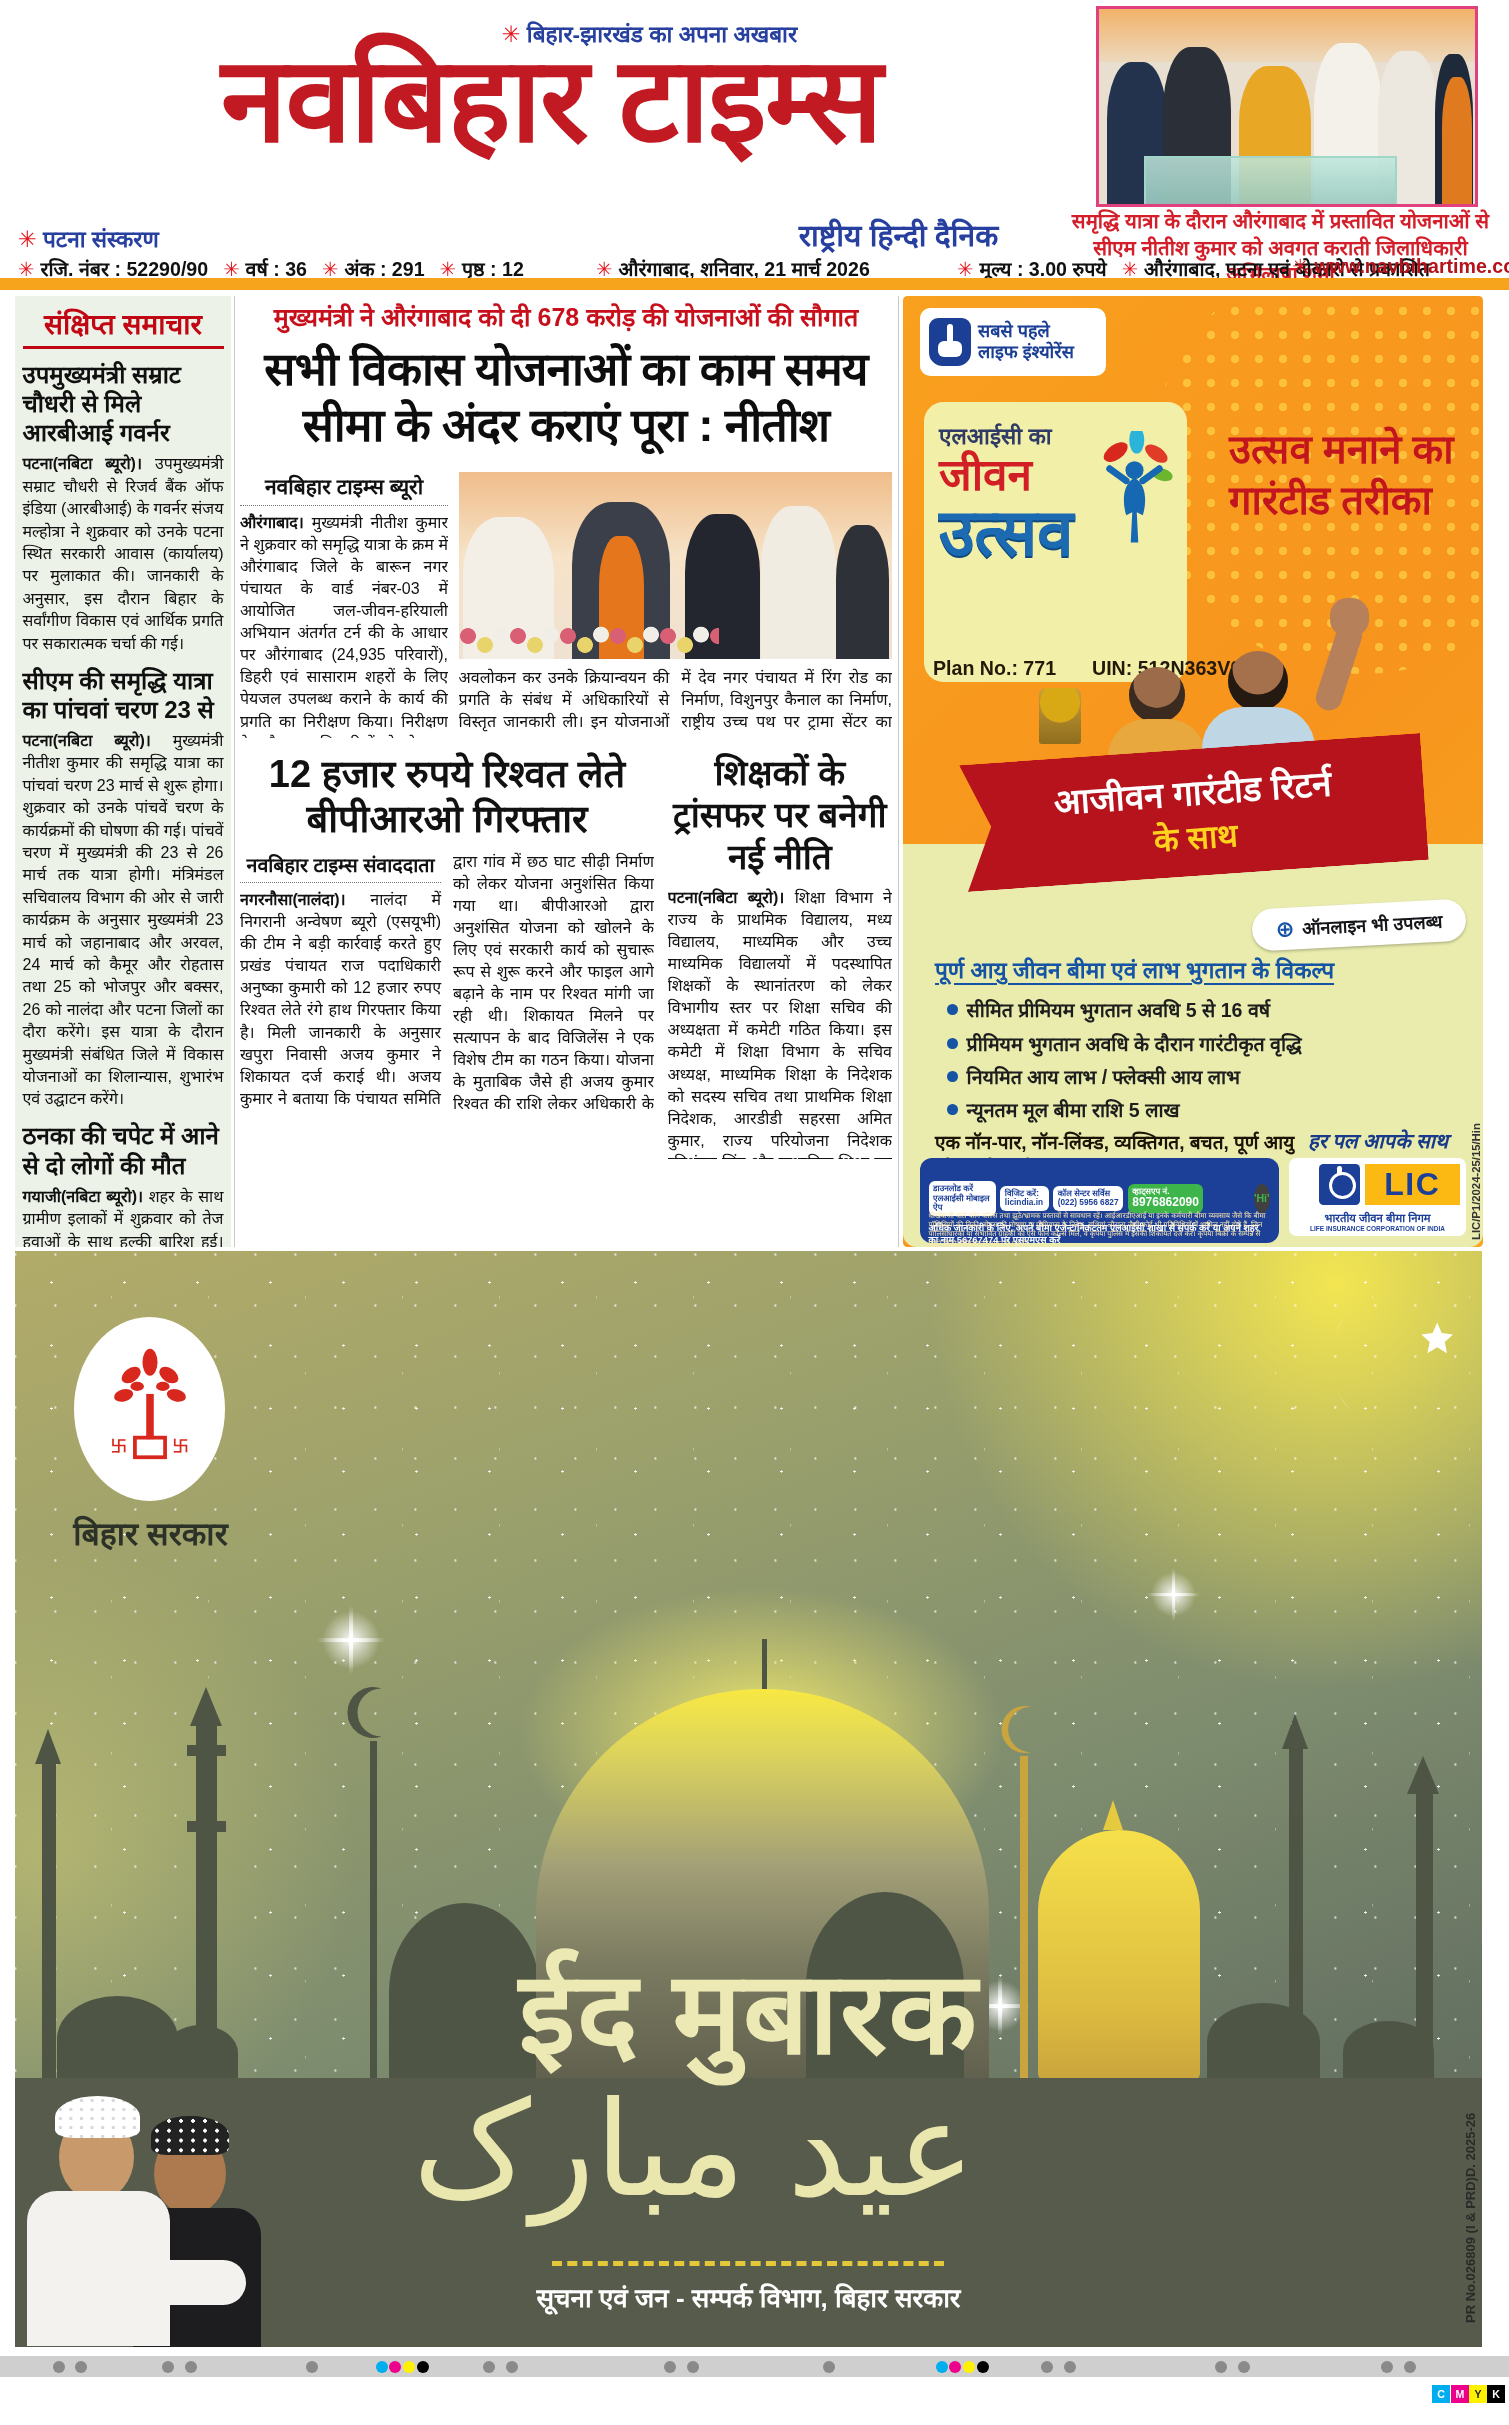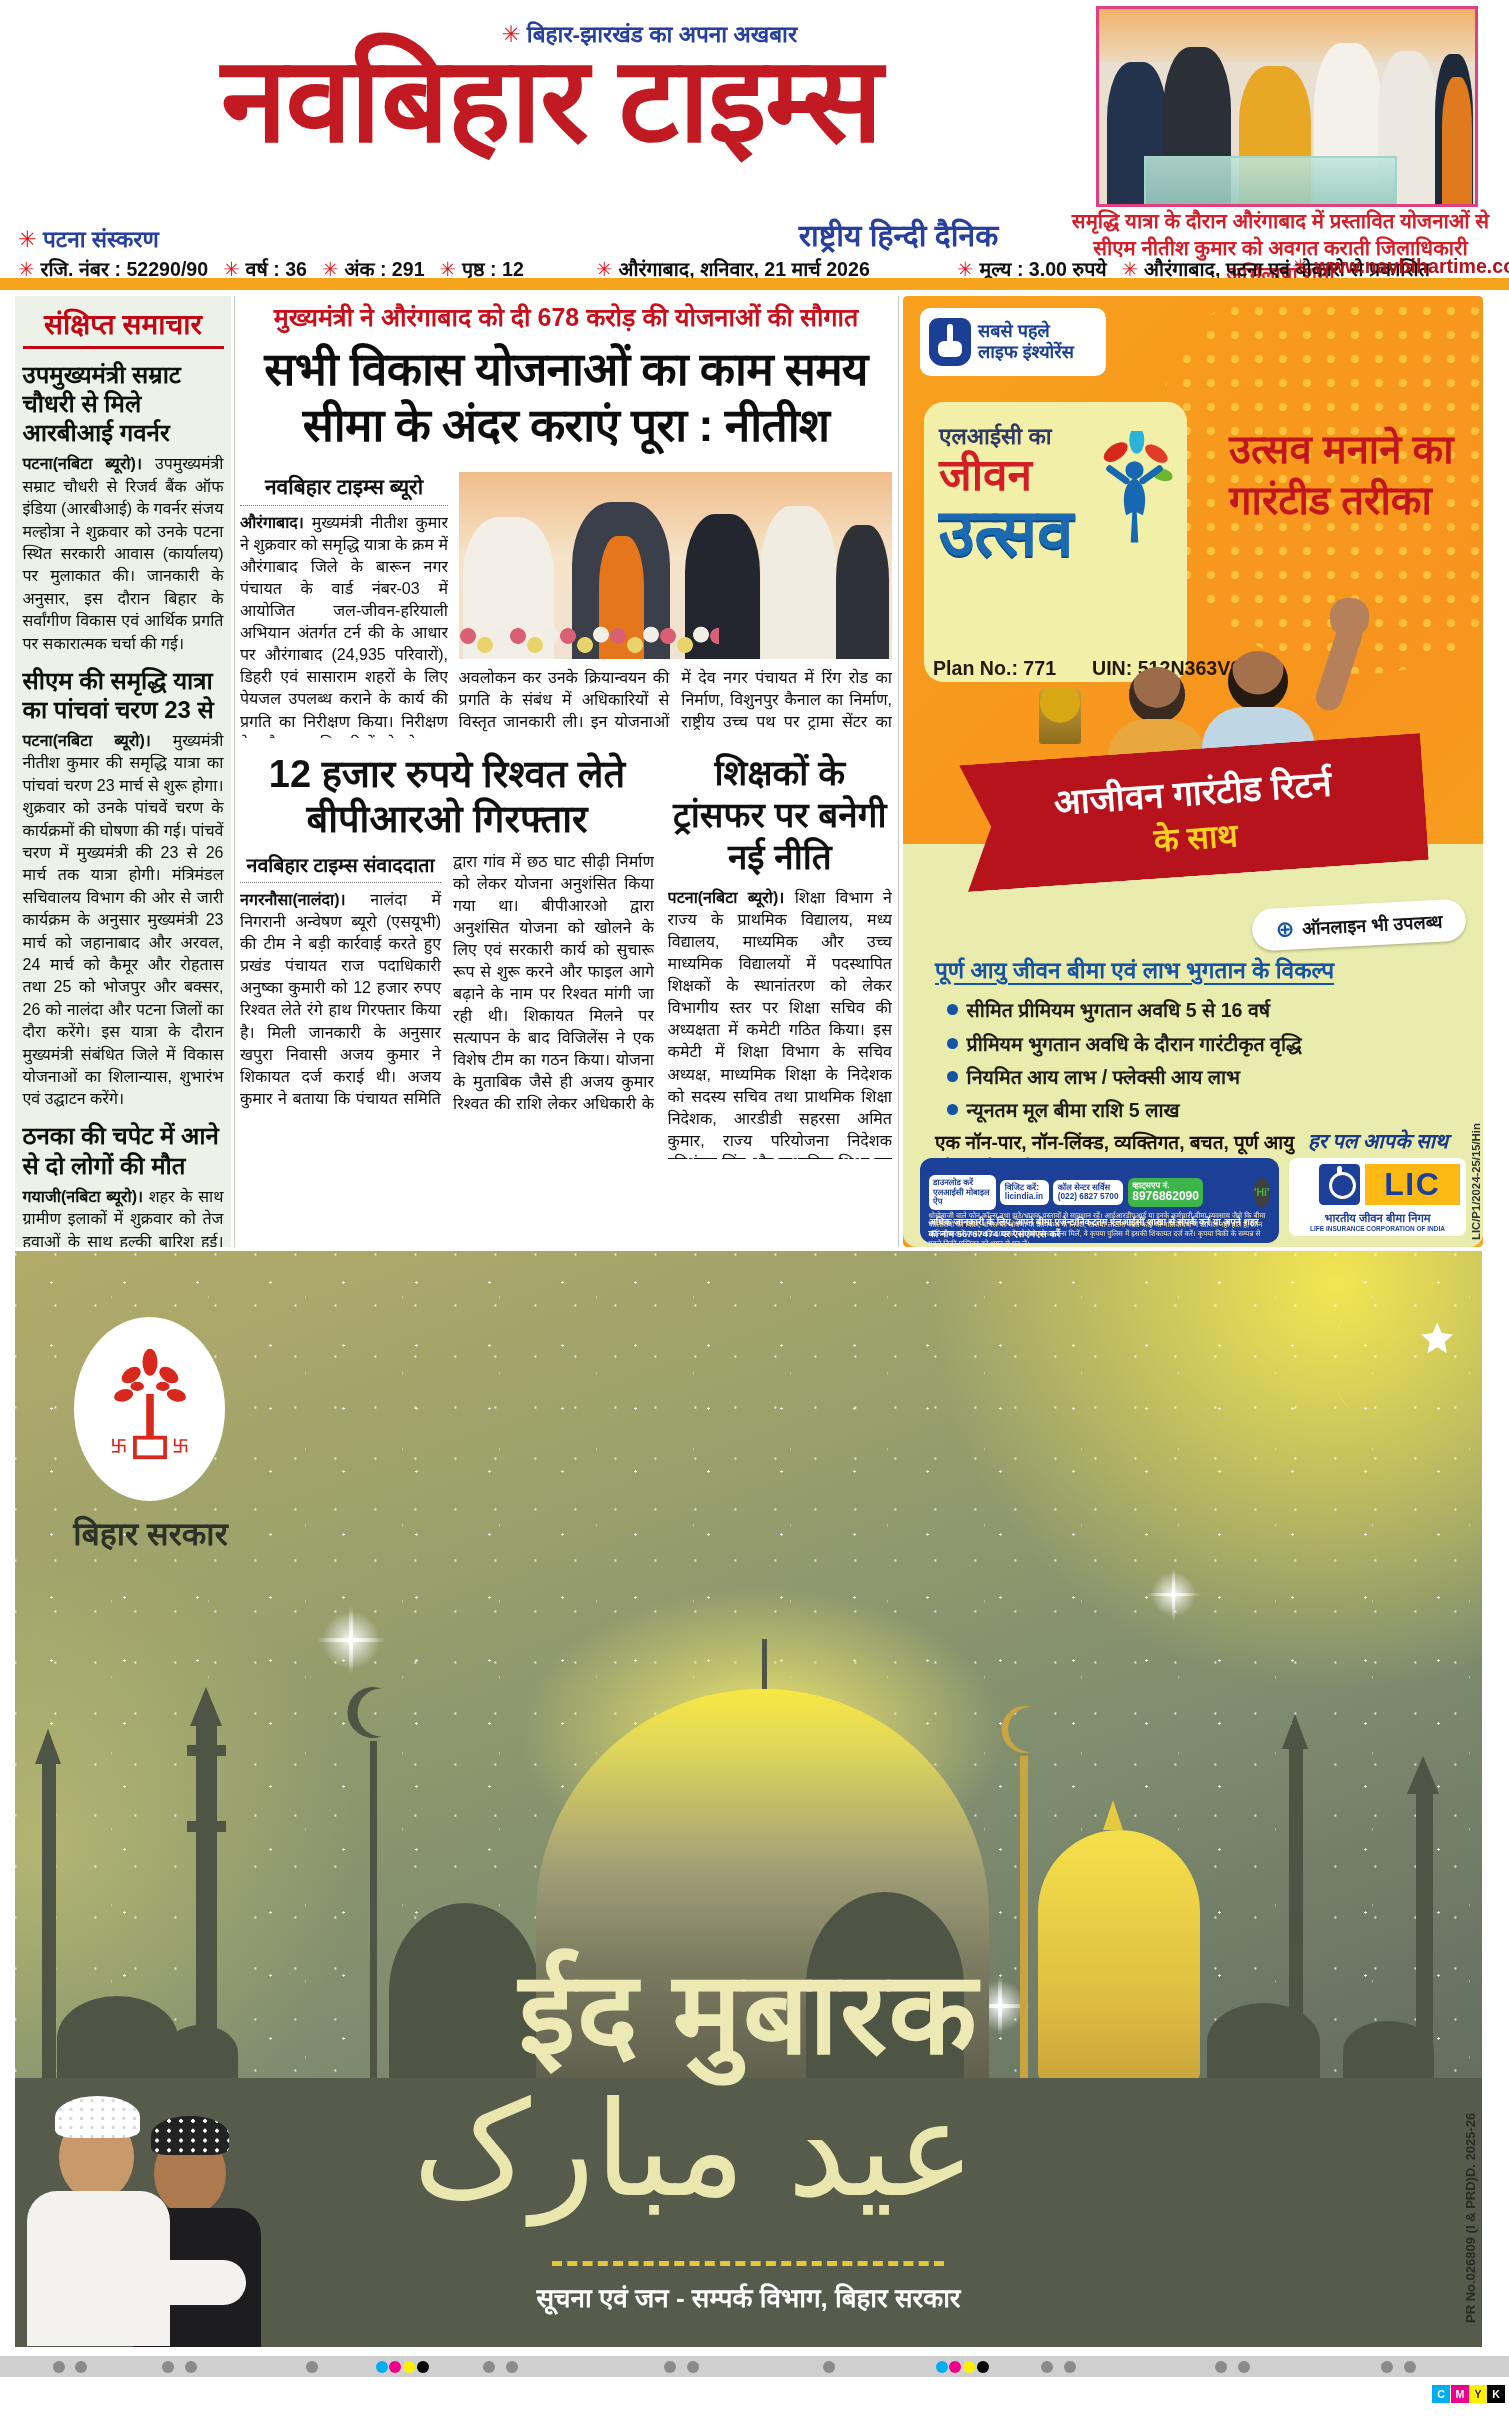--- a/index.html
+++ b/index.html
@@ -54,21 +54,21 @@
   .rib1{font-size:35px;font-weight:800;color:#fff;text-align:center;}
   .rib2{font-size:32px;font-weight:800;color:#ffd21e;text-align:center;}
   .panel{background:#e9ecad;border-radius:0 0 13.6px 13.6px;}
   .pill{background:#fff;border-radius:30px;display:flex;align-items:center;justify-content:center;gap:7.5px;transform:rotate(-3deg);box-shadow:0 1.5px 3px rgba(0,0,0,.25);}
   .pill .t{font-size:18px;font-weight:800;color:#15161a;}
   .globe{color:#1553a4;font-size:22.6px;font-weight:700;}
   .feat-title{font-size:22.6px;font-weight:800;color:#1553a4;text-decoration:underline;text-underline-offset:4.5px;}
   .feat{font-size:19.6px;font-weight:700;color:#1d1d1d;display:flex;align-items:center;gap:9px;}
   .feat:before{content:"";width:10.6px;height:10.6px;border-radius:50%;background:#1553a4;flex:0 0 auto;}
   .plantype{font-size:19px;font-weight:800;color:#1d1206;}
-  .licblue{background:#1c3f97;border-radius:12px;padding:17px 9px;box-sizing:border-box;color:#fff;}
+  .licblue{background:#1c3f97;border-radius:12px;padding:23px 9px;box-sizing:border-box;color:#fff;}
   .chips{display:flex;gap:4.5px;align-items:center;}
   .chip{background:#fff;color:#1c3f97;font-size:8.3px;line-height:1.15;font-weight:800;border-radius:6px;padding:3px 4.5px;}
   .chip.green{background:#3db54a;color:#fff;}
   .chip .big{font-size:12px;}
   .hi{width:29px;height:29px;background:#404040;border-radius:50%;color:#3db54a;font-size:10.6px;font-weight:800;display:flex;align-items:center;justify-content:center;margin-left:46px;}
   .smsline{font-size:9.4px;font-weight:700;margin-top:6px;line-height:1.3;}
   .follow{font-size:10.6px;font-weight:800;margin-top:4.5px;display:flex;align-items:center;gap:4.5px;}
   .soc{width:13.6px;height:13.6px;border-radius:3px;color:#fff;font-size:9px;font-weight:800;display:inline-flex;align-items:center;justify-content:center;}
   .disc{font-size:7.2px;line-height:1.3;color:#ffe9b0;margin-top:4.5px;}
   .liclogobox{background:#fff;border-radius:7.5px;padding:6px;box-sizing:border-box;}
@@ -295,21 +295,21 @@
     <div class="abs feat" style="left:44px;top:700px;">सीमित प्रीमियम भुगतान अवधि 5 से 16 वर्ष</div>
     <div class="abs feat" style="left:44px;top:734px;">प्रीमियम भुगतान अवधि के दौरान गारंटीकृत वृद्धि</div>
     <div class="abs feat" style="left:44px;top:767px;">नियमित आय लाभ / फ्लेक्सी आय लाभ</div>
     <div class="abs feat" style="left:44px;top:800px;">न्यूनतम मूल बीमा राशि 5 लाख</div>
     <div class="abs plantype" style="left:32px;top:833px;width:392px;">एक नॉन-पार, नॉन-लिंक्ड, व्यक्तिगत, बचत, पूर्ण आयु जीवन बीमा योजना</div>
 
     <div class="abs licblue" style="left:16.6px;top:862px;width:359px;height:85px;">
       <div class="chips">
         <div class="chip">डाउनलोड करें एलआईसी मोबाइल ऐप</div>
         <div class="chip">विजिट करें: licindia.in</div>
-        <div class="chip">कॉल सेन्टर सर्विस (022) 6827 5700</div>
+        <div class="chip">कॉल सेन्टर सर्विस (022) 5956 6827</div>
         <div class="chip green">
           <div>व्हाट्सएप नं.</div>
           <div class="big">8976862090</div>
         </div>
         <div class="hi">'Hi'</div>
       </div>
       <div class="smsline">अधिक जानकारी के लिए, अपने बीमा एजेन्ट/निकटतम एलआईसी शाखा से संपर्क करें या अपने शहर का नाम 56767474 पर एसएमएस करें</div>
       <div class="follow">
         <span>हमें यहाँ फॉलो करें:</span>
         <span class="soc" style="background:#3b5998;">f</span>

